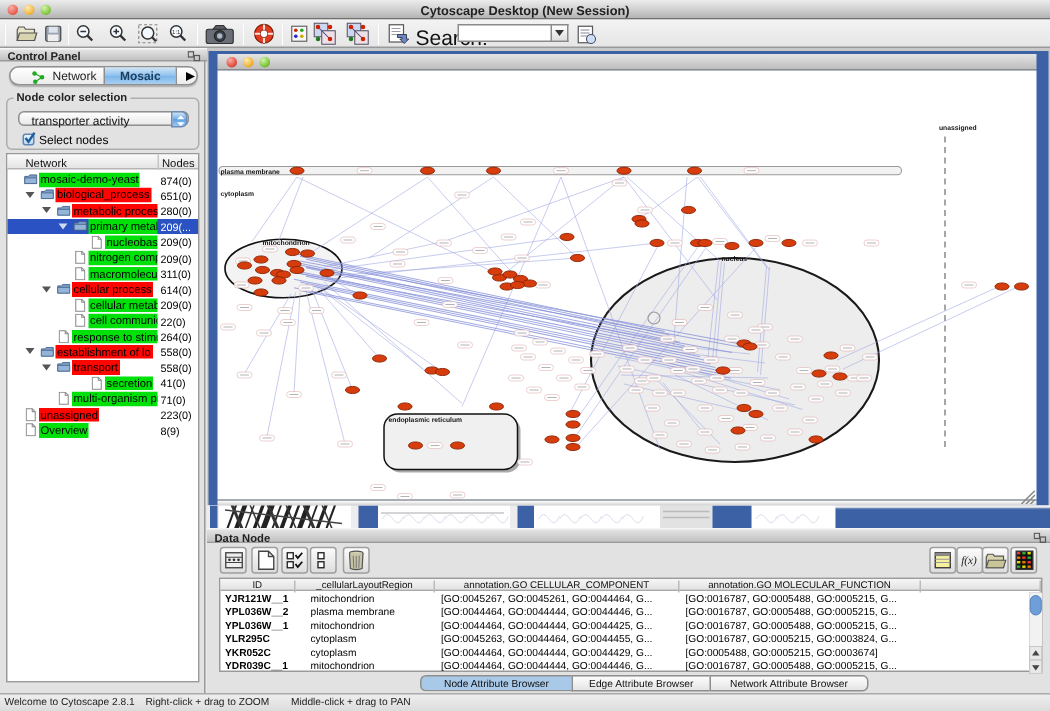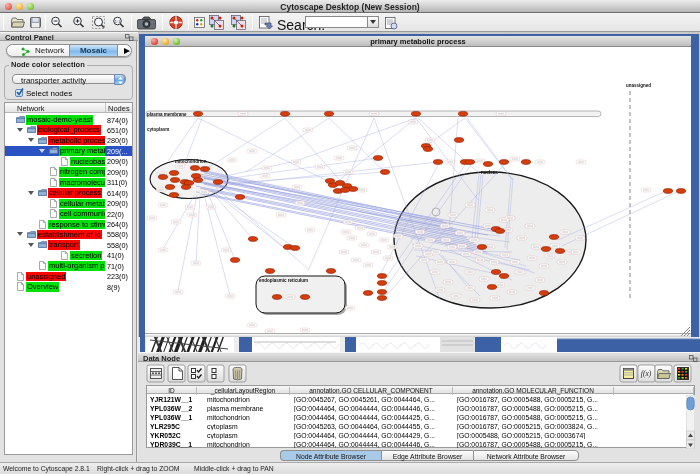--- a/index.html
+++ b/index.html
@@ -369,21 +369,20 @@
       </div>
   </div>
 </div>
 
 <div class="abs" id="desktop">
   <div class="abs" id="iframe">
     <div class="abs" id="ititle">
       <div class="abs ilight" style="left:6px;background:radial-gradient(circle at 35% 30%,#f9b0a8,#e8584a 55%,#b93527)"></div>
       <div class="abs ilight" style="left:17px;background:radial-gradient(circle at 35% 30%,#ffe9b0,#f0ba45 55%,#cf8d18)"></div>
       <div class="abs ilight" style="left:28px;background:radial-gradient(circle at 35% 30%,#d6f2b0,#84cb42 55%,#549c18)"></div>
-      <div class="abs t">primary metabolic process</div>
     </div>
     <svg class="abs" id="canvas" viewBox="145 47 546 286" width="546" height="286">
         <ellipse cx="490" cy="240" rx="96" ry="68" fill="#ededed" stroke="#1a1a1a" stroke-width="1.4"></ellipse>
         <text x="481" y="174" font-size="4.5" font-weight="bold" fill="#111">nucleus</text>
         <ellipse cx="189" cy="179" rx="39" ry="19.5" fill="#f3f3f3" stroke="#111" stroke-width="1.1"></ellipse>
         <text x="175" y="163" font-size="4.5" font-weight="bold" fill="#111">mitochondrion</text>
         <rect x="258" y="278" width="89" height="37" rx="9" fill="#555" opacity="0.5"></rect>
         <rect x="256" y="276" width="89" height="37" rx="9" fill="#f0f0f0" stroke="#111" stroke-width="1"></rect>
         <text x="259" y="281.5" font-size="4.5" font-weight="bold" fill="#111">endoplasmic reticulum</text>
         <rect x="146" y="111" width="455" height="5.5" rx="2.7" fill="#f2f2f2" stroke="#9a9a9a" stroke-width="0.7"></rect>

